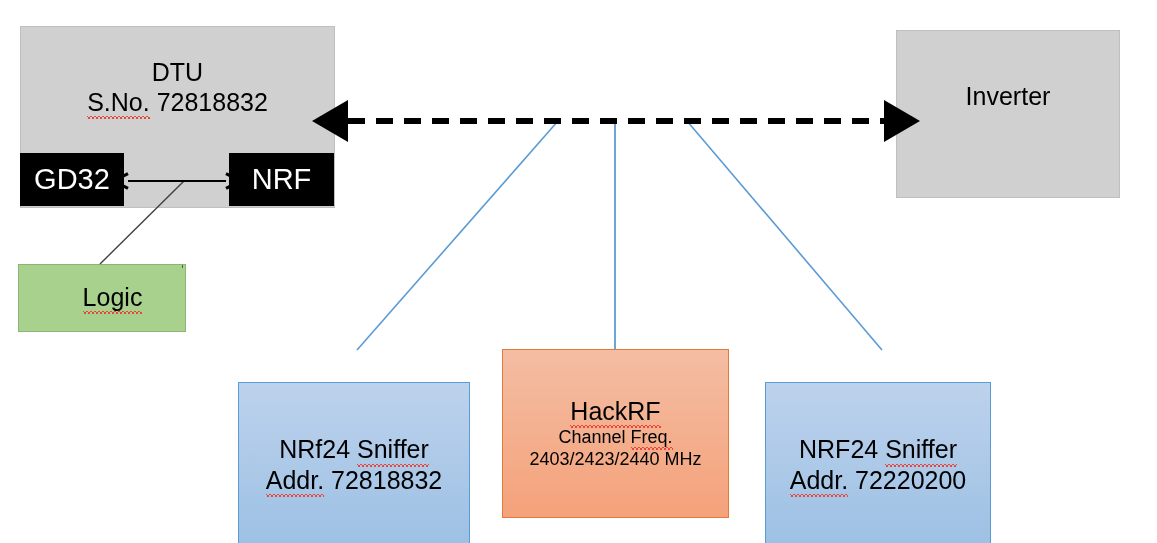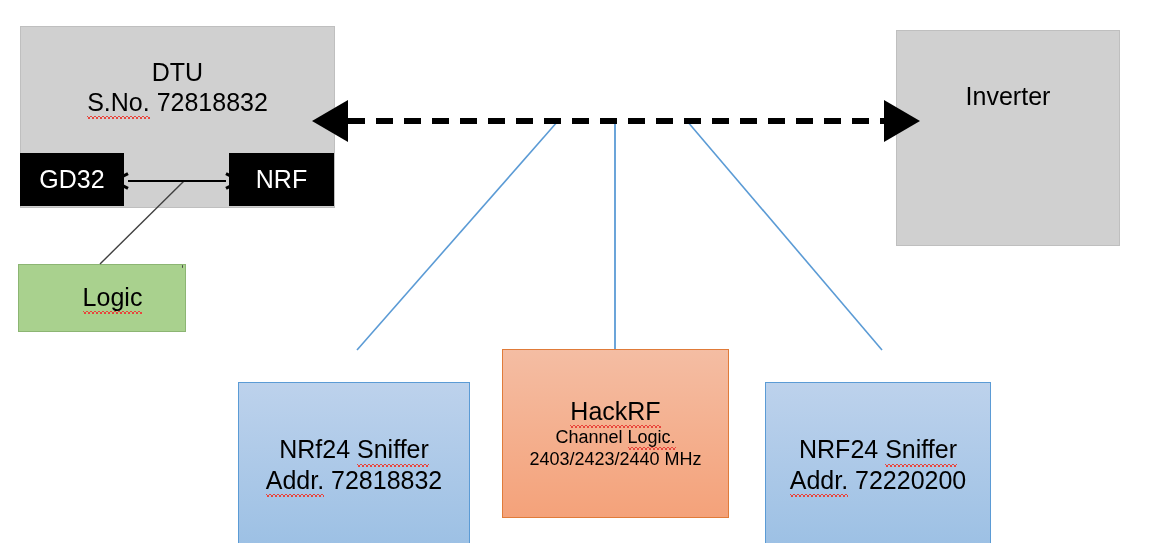--- a/index.html
+++ b/index.html
@@ -41,41 +41,41 @@
   }
   #dtu-box .ln {
     font-size: 25px;
     color: #000;
   }
   
   #inverter-box {
     left: 896px;
     top: 30px;
     width: 224px;
-    height: 216px;
+    height: 168px;
     background: #d0d0d0;
     border: 1px solid #bfbfbf;
     justify-content: flex-start;
     padding-top: 51px;
     z-index: 2;
   }
   #inverter-box .ln {
     font-size: 25px;
     color: #000;
   }
   
   .chip {
     position: absolute;
     box-sizing: border-box;
     background: #000000;
     color: #ffffff;
     display: flex;
     align-items: center;
     justify-content: center;
-    font-size: 25px;
+    font-size: 29px;
     z-index: 4;
   }
   #gd32-box { left: 20px;  top: 153px; width: 104px; height: 53px; }
   #nrf-box  { left: 229px; top: 153px; width: 105px; height: 53px; }
 
   
   #logic-box {
     left: 18px;
     top: 264px;
     width: 168px;
@@ -190,21 +190,21 @@
     <div class="ln"><span class="sq">Logic</span></div>
   </div>
 
   <div class="box" id="sniffer-left-box">
     <div class="ln">NRf24 <span class="sq">Sniffer</span></div>
     <div class="ln"><span class="sq">Addr.</span> <span>72818832</span></div>
   </div>
 
   <div class="box" id="hackrf-box">
     <div class="title"><span class="sq">HackRF</span></div>
-    <div class="sub">Channel <span class="sq">Logic.</span></div>
+    <div class="sub">Channel <span class="sq">Freq.</span></div>
     <div class="sub">2403/2423/2440 MHz</div>
   </div>
 
   <div class="box" id="sniffer-right-box">
     <div class="ln">NRF24 <span class="sq">Sniffer</span></div>
     <div class="ln"><span class="sq">Addr.</span> <span>72220200</span></div>
   </div>
 
 </div>
 

